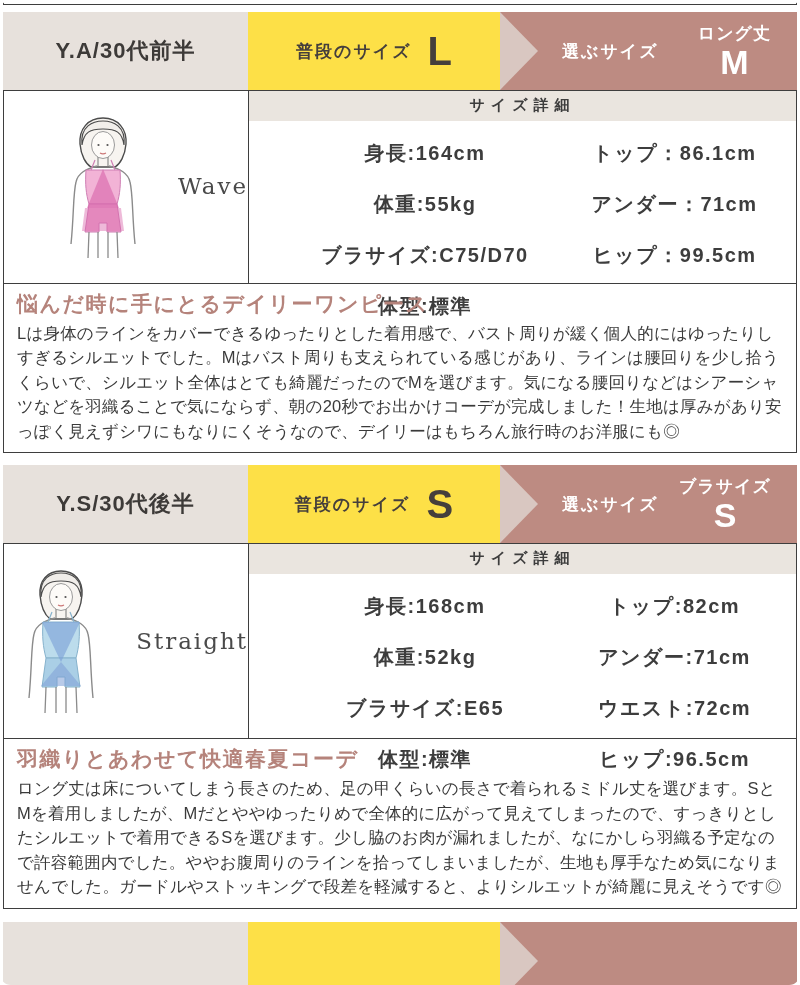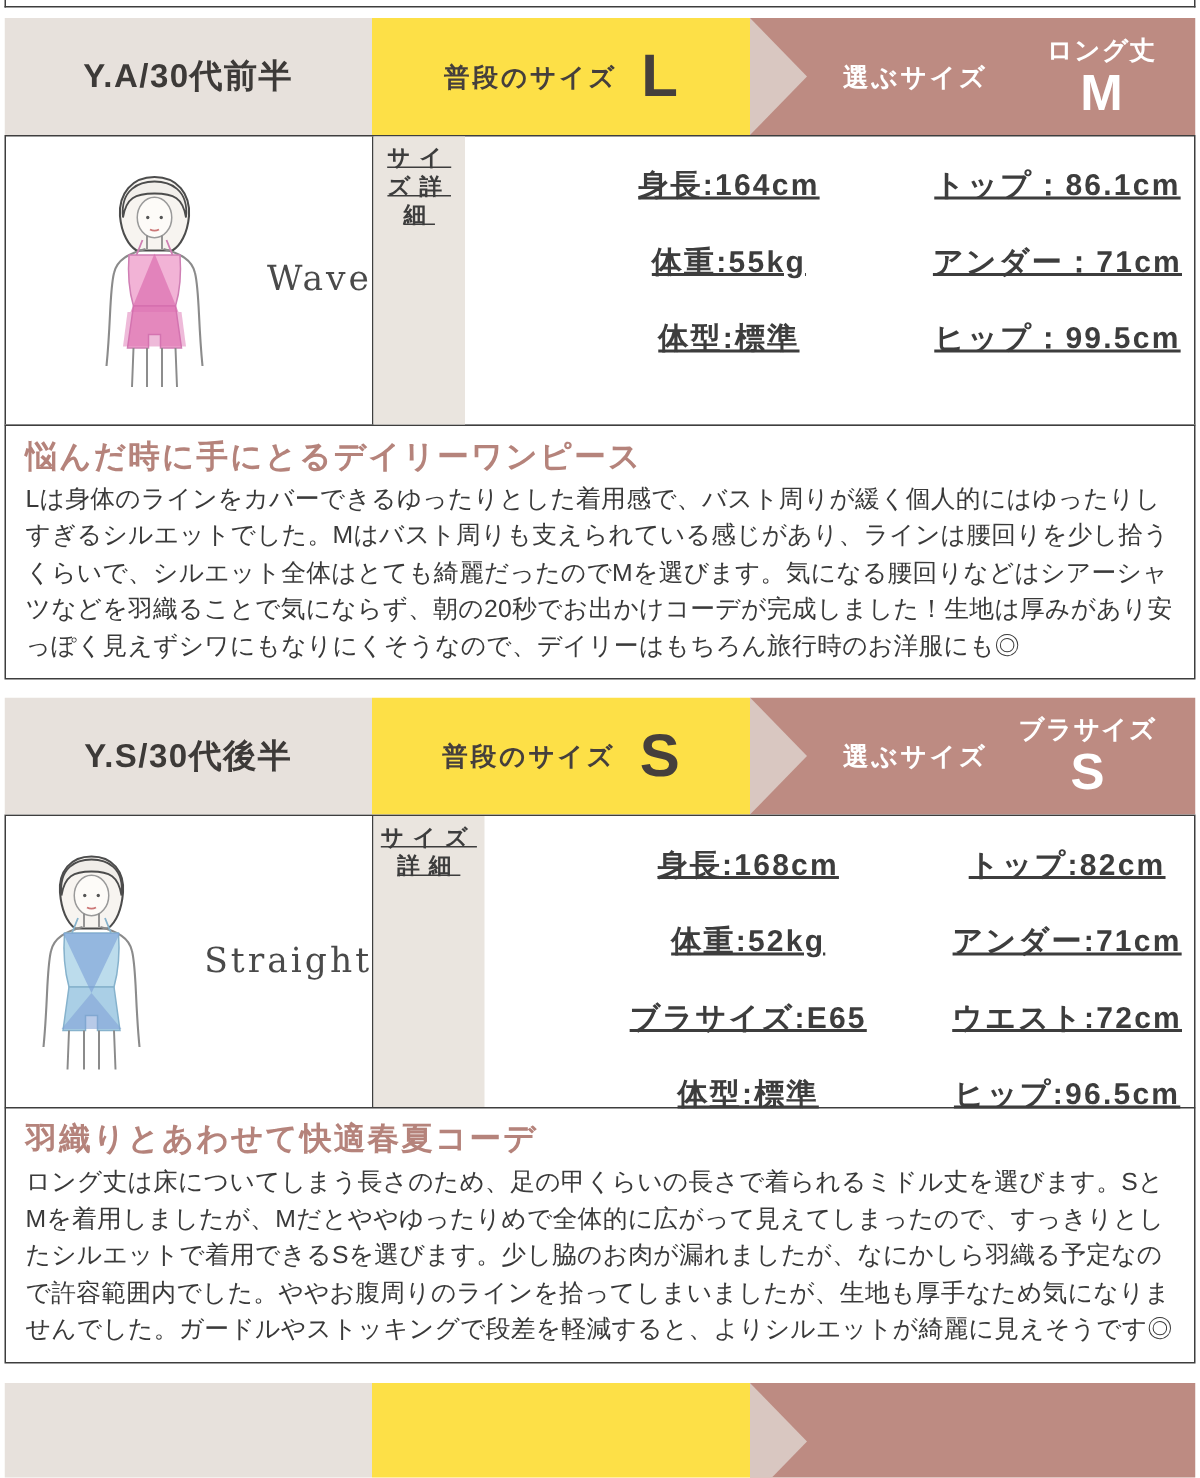--- a/index.html
+++ b/index.html
@@ -2,21 +2,21 @@
 <html><head>
 <meta charset="utf-8">
 <style>
   * { box-sizing: border-box; margin: 0; padding: 0; }
   html,body { background:#ffffff; }
   body {
     width: 800px; height: 985px; overflow: hidden;
     font-family: "Liberation Sans", sans-serif;
     color: #3d3d3d;
   }
-  .page { width: 800px; height: 985px; overflow: hidden; }
+  .page { width: 800px; height: 985px; overflow: hidden; border-radius: 11px; }
 
   
   .top-strip {
     margin: 0 3px; height: 5px; background: #ffffff;
     border-left: 1.5px solid #3e3e3e; border-right: 1.5px solid #3e3e3e;
     border-bottom: 1.5px solid #3e3e3e;
   }
 
   
   .section-header {
@@ -56,21 +56,21 @@
   .figure-cell {
     width: 245px; border-right: 1.5px solid #3e3e3e;
     display: flex; flex-direction: row; align-items: center; justify-content: flex-end;
     padding: 4px 0 6px 0;
   }
   .figure-cell svg { display: block; }
   .figure-label {
     font-family: "DejaVu Serif", serif; font-size: 23px; color: #4a4a4a;
     letter-spacing: 2px; line-height: 1.1; margin-top: 2px;
   }
-  .details-cell { flex: 1; display: flex; flex-direction: row; text-decoration: underline; }
+  .details-cell { flex: 1; display: flex; flex-direction: column; }
   .details-bar {
     background: #eae5df; text-align: center; font-size: 15px; font-weight: bold;
     letter-spacing: 6px; color: #3d3d3d; padding: 5px 0 6px 0;
   }
   .details-grid { display: flex; padding: 19px 8px 10px 40px; }
   .details-col { display: flex; flex-direction: column; gap: 24px; align-items: center; }
   .details-col.left  { width: 272px; }
   .details-col.right { flex: 1; }
   .detail-line { font-size: 20px; font-weight: bold; letter-spacing: 1.5px; white-space: nowrap; }
 
@@ -145,20 +145,21 @@
         </svg>
       </span>
       <div class="figure-label">Wave</div>
     </div>
     <div class="details-cell">
       <div class="details-bar">サイズ詳細</div>
       <div class="details-grid">
         <div class="details-col left">
           <div class="detail-line">身長:164cm</div>
           <div class="detail-line">体重:55kg</div>
+          <div class="detail-line">ブラサイズ:C75/D70</div>
           <div class="detail-line">体型:標準</div>
         </div>
         <div class="details-col right">
           <div class="detail-line">トップ：86.1cm</div>
           <div class="detail-line">アンダー：71cm</div>
           <div class="detail-line">ヒップ：99.5cm</div>
         </div>
       </div>
     </div>
   </div>

